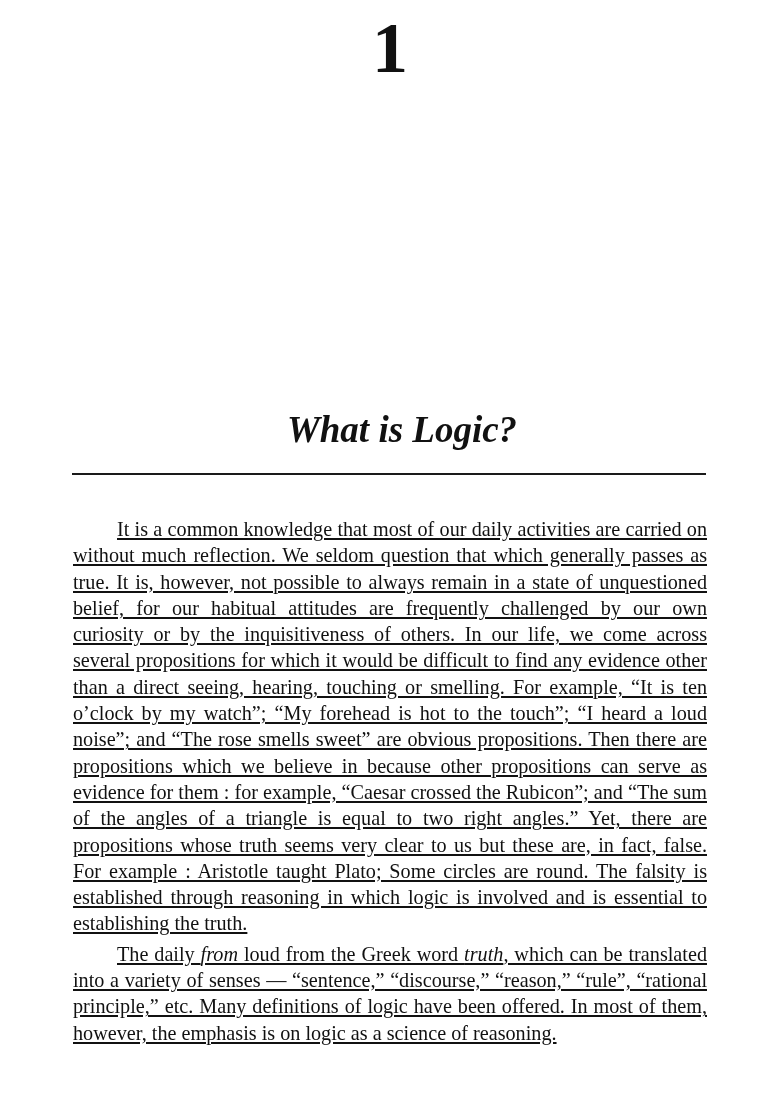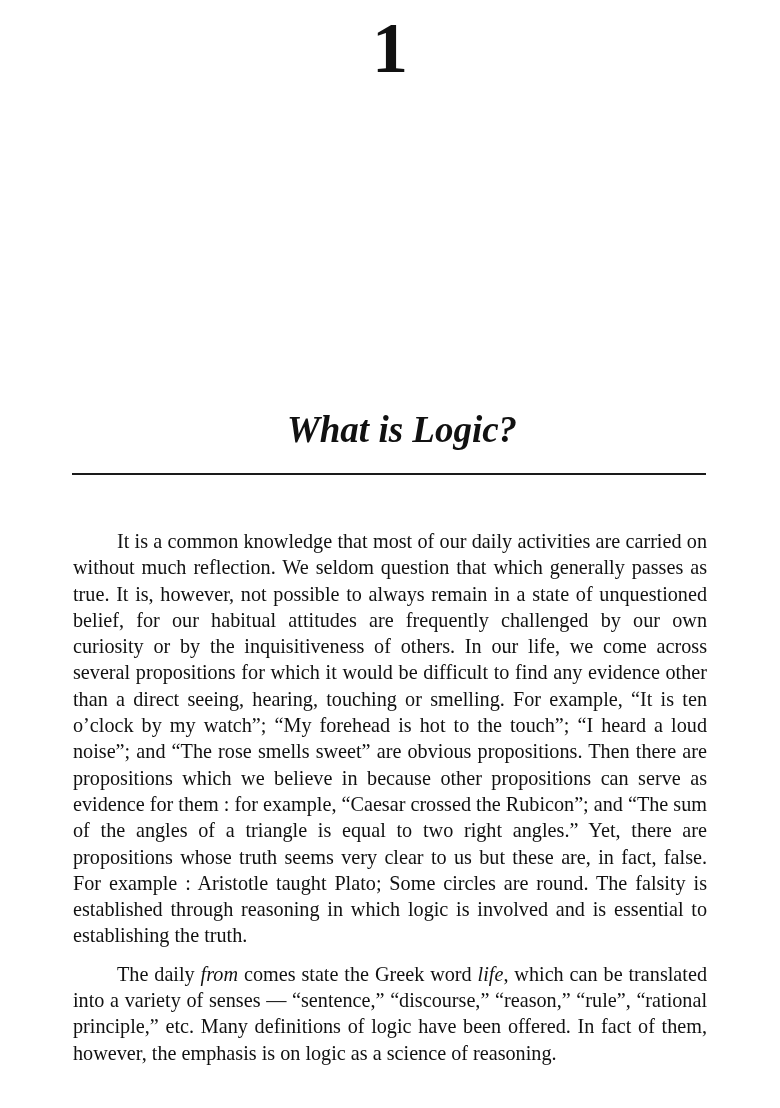--- a/index.html
+++ b/index.html
@@ -48,33 +48,34 @@
   }
   .body-text {
     position: absolute;
     top: 516px;
     left: 73px;
     width: 634px;
     font-size: 20.2px;
     line-height: 26.3px;
   }
   .body-text p {
-    margin: 12px 0 4px 0;
+    margin: 0 0 4px 0;
     text-align: justify;
     text-indent: 44px;
+    text-decoration: underline;
   }
   .body-text em {
     font-style: italic;
   }
 </style>
 </head>
 <body>
 
 <div class="chapter-number">1</div>
 
 <h1 class="chapter-title" style="margin:0;">What is Logic?</h1>
 
 <div class="title-rule"></div>
 
 <div class="body-text">
   <p>It is a common knowledge that most of our daily activities are carried on without much reflection. We seldom question that which generally passes as true. It is, however, not possible to always remain in a state of unquestioned belief, for our habitual attitudes are frequently challenged by our own curiosity or by the inquisitiveness of others. In our life, we come across several propositions for which it would be difficult to find any evidence other than a direct seeing, hearing, touching or smelling. For example, “It is ten o’clock by my watch”; “My forehead is hot to the touch”; “I heard a loud noise”; and “The rose smells sweet” are obvious propositions. Then there are propositions which we believe in because other propositions can serve as evidence for them : for example, “Caesar crossed the Rubicon”; and “The sum of the angles of a triangle is equal to two right angles.” Yet, there are propositions whose truth seems very clear to us but these are, in fact, false. For example : Aristotle taught Plato; Some circles are round. The falsity is established through reasoning in which logic is involved and is essential to establishing the truth.</p>
-  <p><span>The daily </span><em>from</em><span> comes state the Greek word </span><em>life</em><span>, which can be translated into a variety of senses — “sentence,” “discourse,” “reason,” “rule”, “rational principle,” etc. Many definitions of logic have been offered. In fact of them, however, the emphasis is on logic as a science of reasoning.</span></p>
+  <p><span>The daily </span><em>from</em><span> loud from the Greek word </span><em>truth</em><span>, which can be translated into a variety of senses — “sentence,” “discourse,” “reason,” “rule”, “rational principle,” etc. Many definitions of logic have been offered. In most of them, however, the emphasis is on logic as a science of reasoning.</span></p>
 </div>
 
 </body></html>

